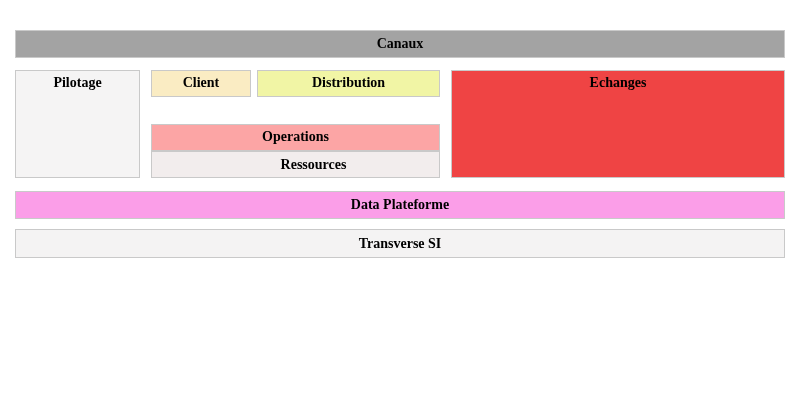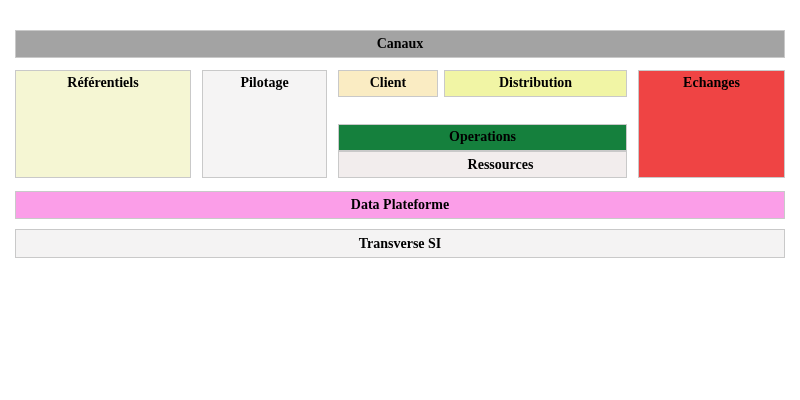--- a/index.html
+++ b/index.html
@@ -65,38 +65,35 @@
 <body style="background-color: rgb(255, 255, 255); color: rgb(0, 0, 0);">
 
 <div class="page">
 
   <div class="block bar-canaux" style="background-color: #a3a3a3;">
     <span>Canaux</span>
   </div>
 
   <div class="main-row">
 
-    <div class="block box-tall box-referentiels" style="background-color: rgb(245, 246, 211);">
-      <span>Référentiels</span>
-    </div>
 
     <div class="block box-tall box-pilotage" style="background-color: rgb(245, 244, 244);">
       <span>Pilotage</span>
     </div>
 
     <div class="mid-col">
       <div class="mid-row">
         <div class="block bar-client" style="background-color: rgb(250, 236, 195);">
           <span>Client</span>
         </div>
         <div class="block bar-distribution" style="background-color: rgb(241, 245, 165);">
           <span>Distribution</span>
         </div>
       </div>
-      <div class="block bar-operations" style="background-color: #15803d; margin-top: 27px;">
+      <div class="block bar-operations" style="background-color: #fca5a5; margin-top: 27px;">
         <span>Operations</span>
       </div>
       <div class="block bar-ressources" style="background-color: rgb(242, 237, 237);">
         <span>Ressources</span>
       </div>
     </div>
 
     <div class="block box-tall box-echanges" style="background-color: #ef4444;">
       <span>Echanges</span>
     </div>

